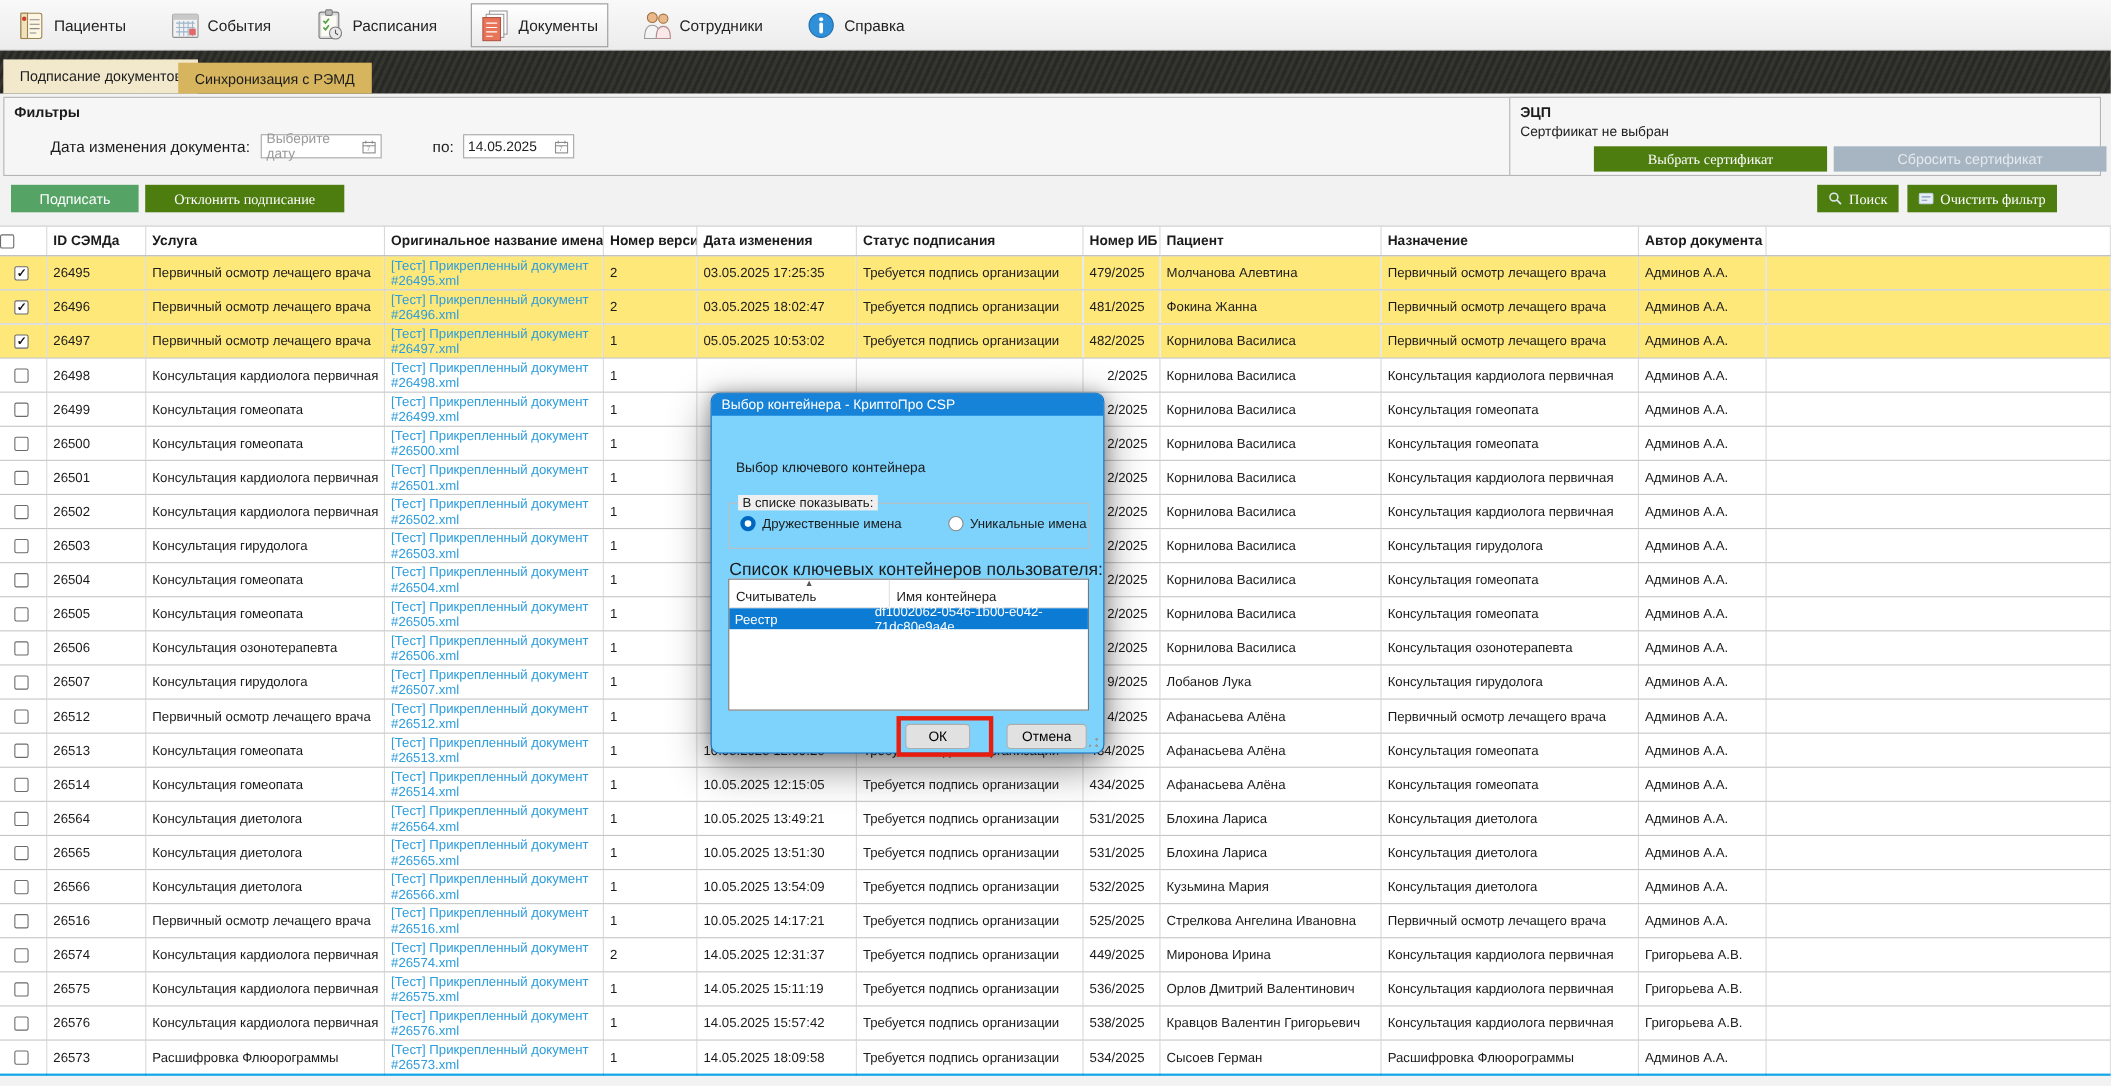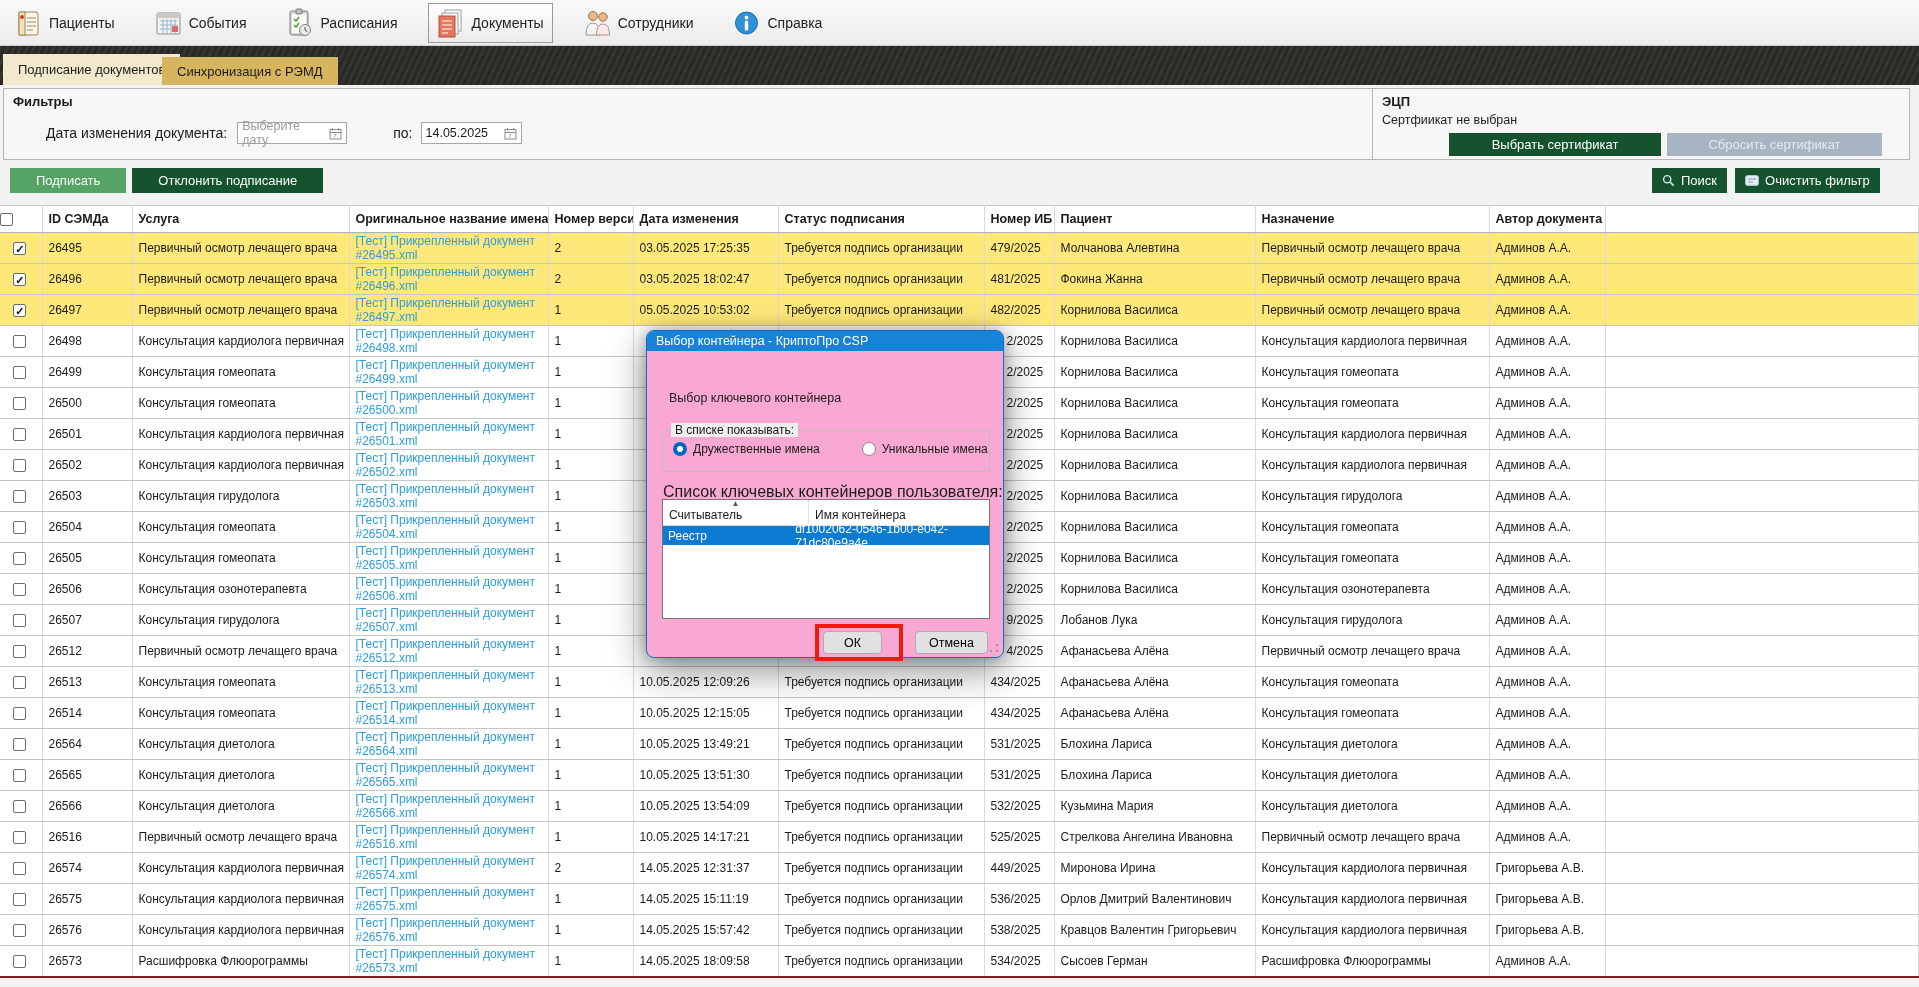--- a/index.html
+++ b/index.html
@@ -35,55 +35,55 @@
     font-size:12.5px; padding:0 4px; gap:4px; }
   .finput .val { flex:1; }
   .finput .ph { flex:1; color:#9a9a9a; }
   .calicon { width:13px; height:13px; flex:none; }
 
   .ecp-panel { left:1372px; top:88px; width:538px; height:72px; }
   .ecp-status { position:absolute; left:9px; top:24px; font-size:12.5px; color:#222; }
   .ecp-btns { position:absolute; left:76px; top:44px; display:flex; gap:6px; }
   .btn { border:none; font-family:inherit; font-size:13px; display:flex; align-items:center;
     justify-content:center; gap:6px; cursor:pointer; }
-  .btn-blue { background:#14532d; color:#fff; }
+  .btn-blue { background:#4d7c0f; color:#fff;font-family:Liberation Serif, serif; }
   .btn-gray { background:#a7b5c2; color:#e3e9ee; }
   .btn-green { background:#55a365; color:#fff; }
   .ecp-btns .btn { height:23px; }
   .b-select { width:212px; }
-  .b-reset { width:215px; }
+  .b-reset { width:248px; }
 
   
   .actions-left { position:absolute; left:10px; top:168px; display:flex; gap:6px; }
   .actions-left .btn { height:25px; padding:0 26px; }
   .actions-right { position:absolute; left:1652px; top:168px; display:flex; gap:8px; }
   .actions-right .btn { height:25px; padding:0 10px; }
 
   
   .grid { position:absolute; left:0; top:205px; width:1919px; border-collapse:collapse;
-    table-layout:fixed; background:#fff; border-bottom:2px solid #7f1d1d; }
+    table-layout:fixed; background:#fff; border-bottom:2px solid #0ea5e9; }
   .grid th { height:27px; font-size:12.5px; font-weight:bold; text-align:left; padding:0 6px;
     border-right:1px solid #d9d9d9; border-bottom:1px solid #b3b3b3; border-top:1px solid #c9c9c9;
     background:#fff; white-space:nowrap; overflow:hidden; }
   .grid td { height:30px; font-size:12px; padding:1px 2px 1px 6px;
     border-right:1px solid #dadada; border-bottom:1px solid #c6c6c6;
     white-space:nowrap; overflow:hidden; vertical-align:middle; }
   tr.hl td { background:#ffe87a; }
   td.c-file, td .link { white-space:normal; }
   .link { color:#2e9ddb; line-height:14px; display:block; font-size:12px; }
   td.c-ib.part { padding-left:22px; }
   .cb { width:13px; height:13px; border:1px solid #6b6b6b; border-radius:2px; background:#fff;
     display:inline-block; text-align:center; font-size:11px; line-height:12px; color:#111;
     vertical-align:middle; }
   .cb.checked::after { content:"\2713"; font-weight:bold; }
   .cb-cell { text-align:center; padding-left:0 !important; }
 
   
-  .dialog { position:absolute; left:646px; top:330px; width:358px; height:328px;
-    background:#f9a8d4; border:1px solid #0e6fc4; border-radius:8px;
+  .dialog { position:absolute; left:646px; top:357px; width:358px; height:328px;
+    background:#7dd3fc; border:1px solid #0e6fc4; border-radius:8px;
     box-shadow:0 12px 38px rgba(0,0,0,.45), 0 0 14px rgba(0,0,0,.25); z-index:50; }
   .dlg-title { height:20px; background:#1683d8; border-radius:7px 7px 0 0; color:#fff;
     font-size:12.5px; display:flex; align-items:center; padding-left:9px; }
   .dlg-sub { position:absolute; left:22px; top:60px; font-size:12.5px; }
   .groupbox { position:absolute; left:15px; top:99px; width:328px; height:42px;
     border:1px solid #bdbdbd; }
   .gb-label { position:absolute; top:-8px; left:8px; background:#efefef; padding:0 4px;
     font-size:12px; white-space:nowrap; }
   .gb-row { position:absolute; left:10px; top:11px; display:flex; align-items:center; }
   .radio { width:14px; height:14px; border-radius:50%; background:#fff; display:inline-block;

